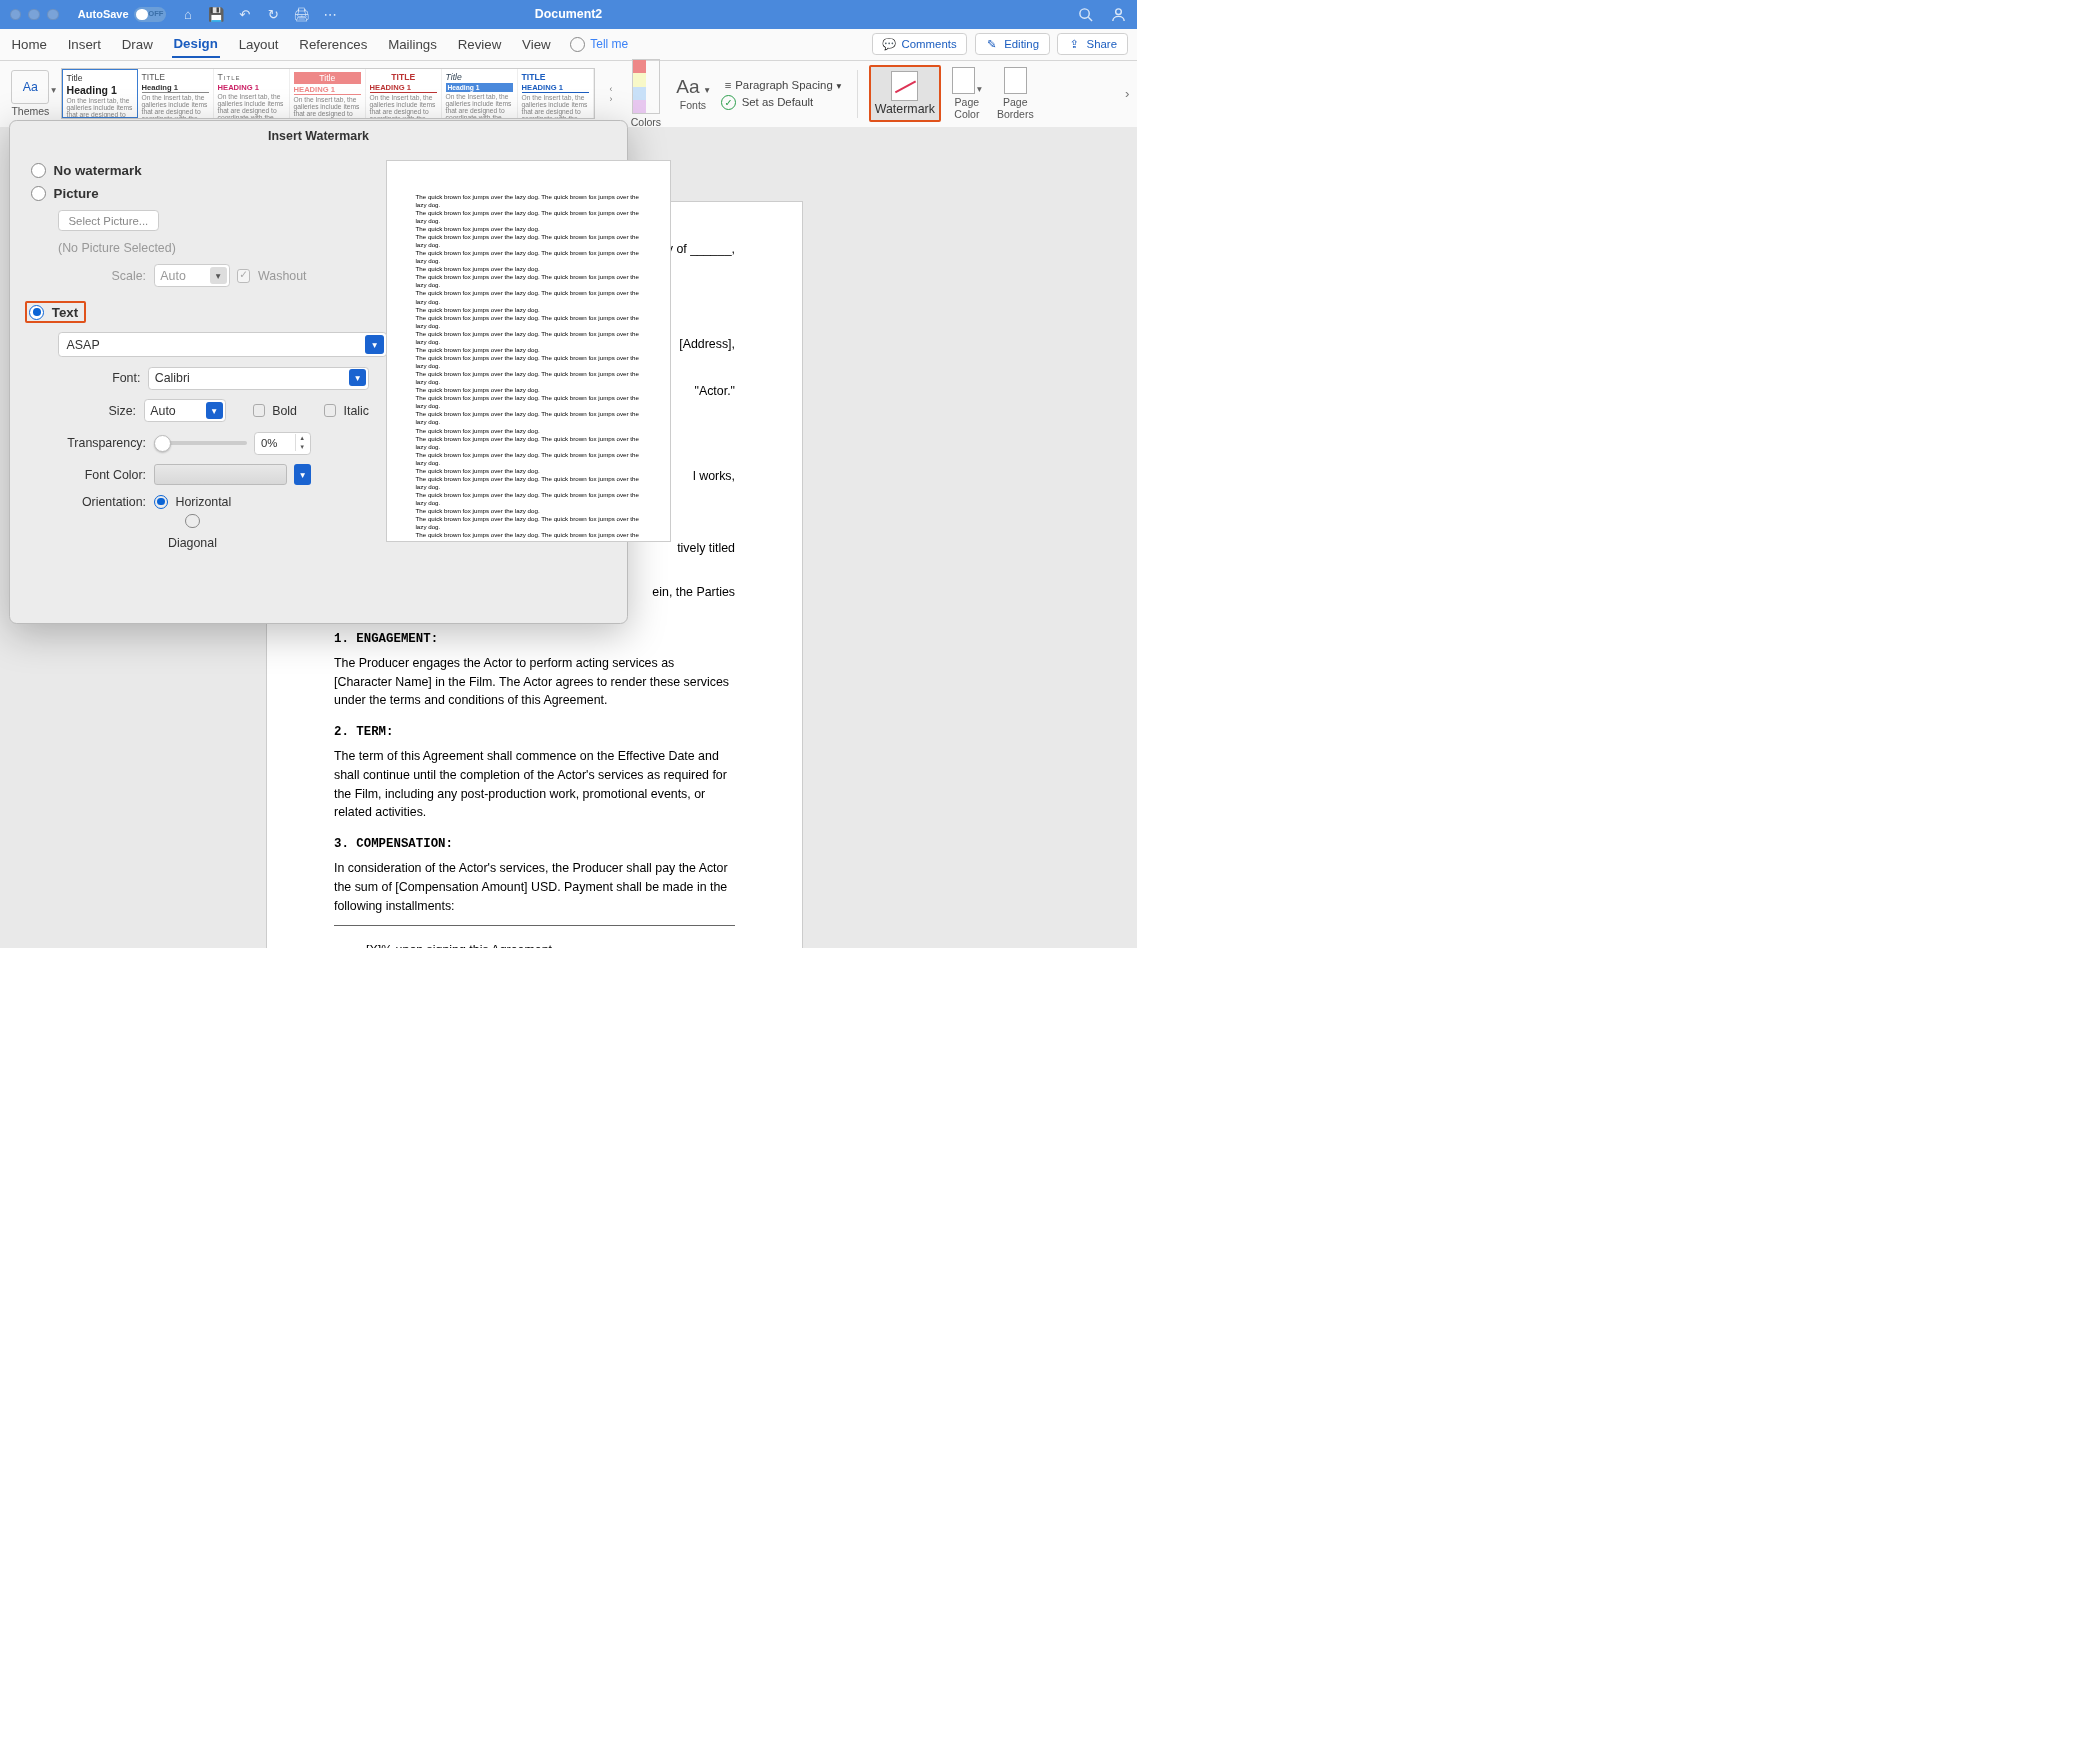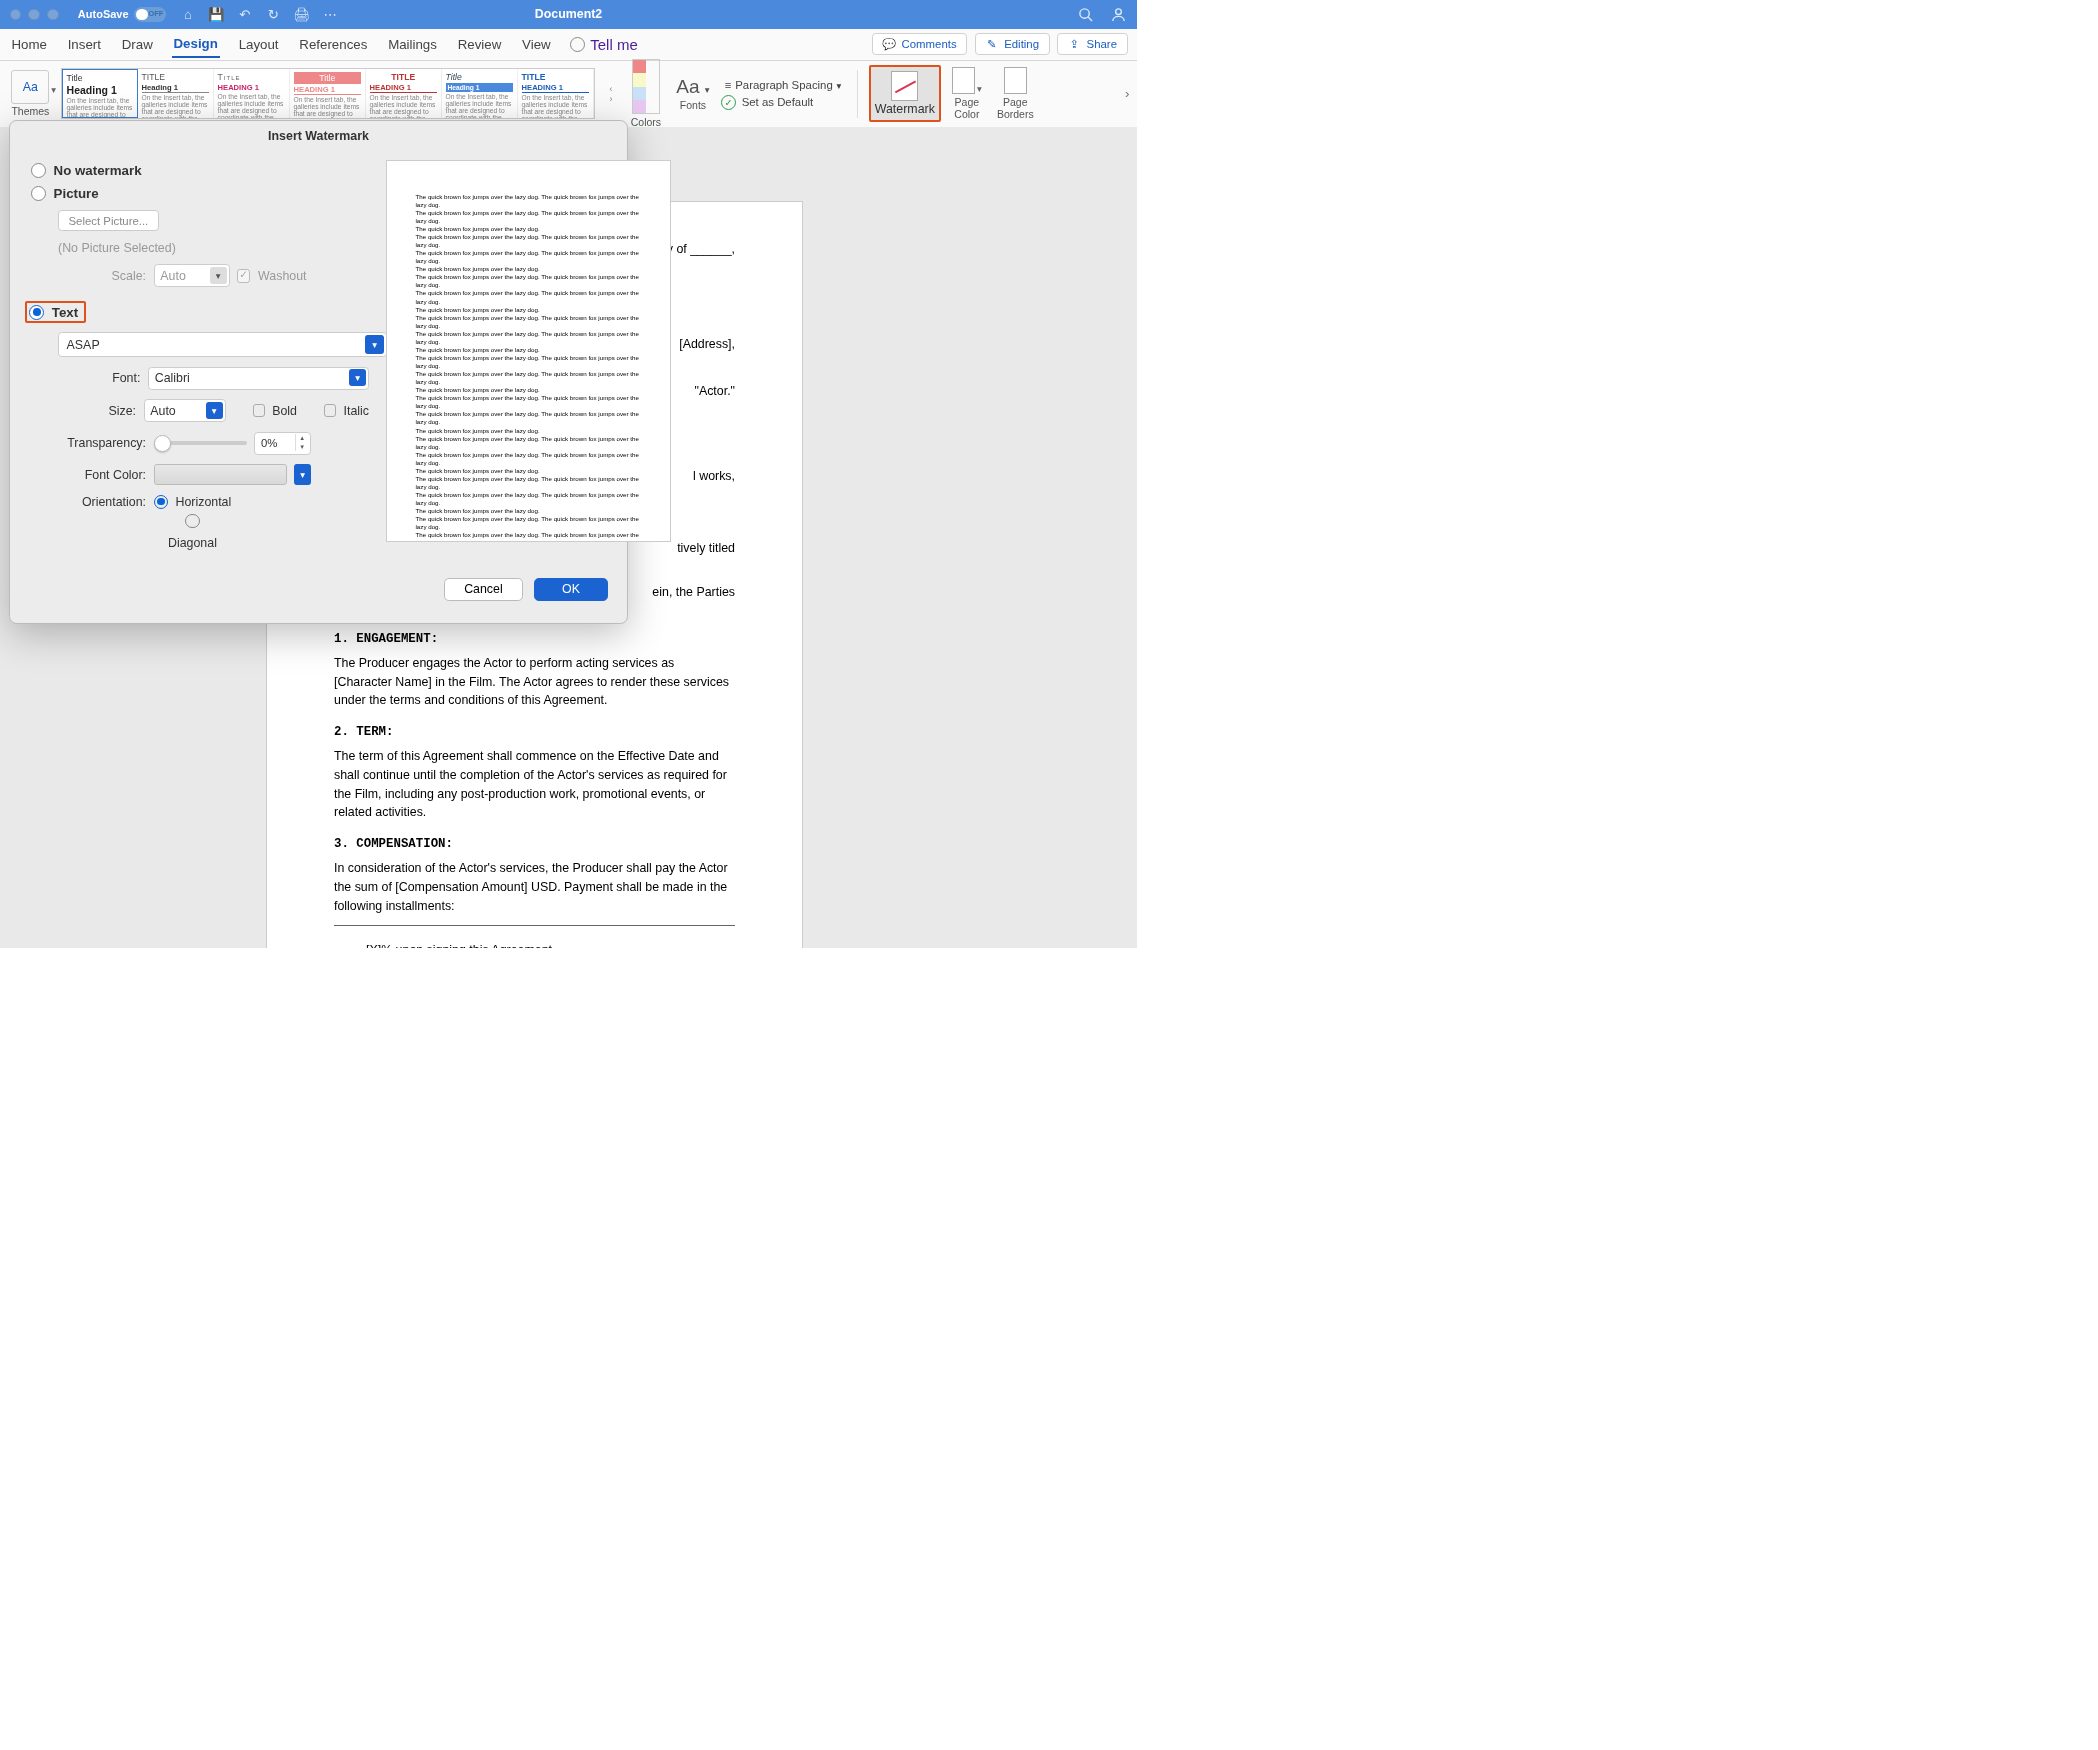--- a/index.html
+++ b/index.html
@@ -16,21 +16,21 @@
 .titlebar-icons { display: flex; gap: 11.4px; margin-left: 13.3px; }
 .titlebar-icons span { width: 17px; height: 17px; display: flex; align-items: center; justify-content: center; color: #dbe8f8; font-size: 13.3px; }
 .doc-title { position: absolute; left: 50%; transform: translateX(-50%); font-size: 12.4px; font-weight: 600; }
 .titlebar-right { margin-left: auto; display: flex; gap: 13.3px; }
 .titlebar-right span { width: 19px; height: 19px; display: flex; align-items: center; justify-content: center; }
 
 
 .tabsrow { height: 32px; background: #fafafa; border-bottom: 1px solid #d6d6d6; display: flex; align-items: center; padding: 0 9.5px; gap: 17px; }
 .tab { font-size: 13.3px; color: #444; padding: 5.7px 1.9px; cursor: pointer; }
 .tab.active { color: #1a5cbf; font-weight: 600; border-bottom: 2.9px solid #1a5cbf; padding-bottom: 4.8px; }
-.tellme { display: flex; align-items: center; gap: 5.7px; color: #4c1d95; font-size: 15px; }
+.tellme { display: flex; align-items: center; gap: 5.7px; color: #3b82f6; font-size: 12px; }
 .tellme .bulb { width: 15px; height: 15px; border: 1.4px solid #888; border-radius: 50%; position: relative; }
 .tabs-right { margin-left: auto; display: flex; gap: 7.6px; }
 .pill { display: flex; align-items: center; gap: 5.7px; padding: 2.9px 9.5px; border: 1px solid #d0d0d0; border-radius: 3.8px; font-size: 11.4px; color: #1a5cbf; background:#fff; }
 .pill .ico { width: 13.3px; height: 13.3px; display:flex; align-items:center; justify-content:center; }
 
 
 .ribbon { height: 67px; background: #fafafa; border-bottom: 1px solid #d6d6d6; display: flex; align-items: center; padding: 3.8px 7.6px; gap: 7.6px; }
 .ribbon-group { display: flex; flex-direction: column; align-items: center; gap: 1.9px; padding: 0 3.8px; }
 .ribbon-group .lbl { font-size: 10.5px; color: #555; }
 .themes-btn { width: 38px; height: 34px; border: 1px solid #ccc; border-radius: 2.9px; display:flex; align-items:center; justify-content:center; position:relative; }
@@ -402,18 +402,14 @@
         <div>The quick brown fox jumps over the lazy dog.</div>
         <div>The quick brown fox jumps over the lazy dog. The quick brown fox jumps over the lazy dog.</div>
           <div>The quick brown fox jumps over the lazy dog. The quick brown fox jumps over the lazy dog.</div>
         <div>The quick brown fox jumps over the lazy dog.</div>
         <div>The quick brown fox jumps over the lazy dog. The quick brown fox jumps over the lazy dog.</div>
           <div>The quick brown fox jumps over the lazy dog. The quick brown fox jumps over the lazy dog.</div>
 
       </div>
     </div>
   </div>
-  <div class="dialog-buttons">
-    <button class="btn">Cancel</button>
-    <button class="btn primary">OK</button>
-  </div>
 </div>
 
 
 </body></html>

